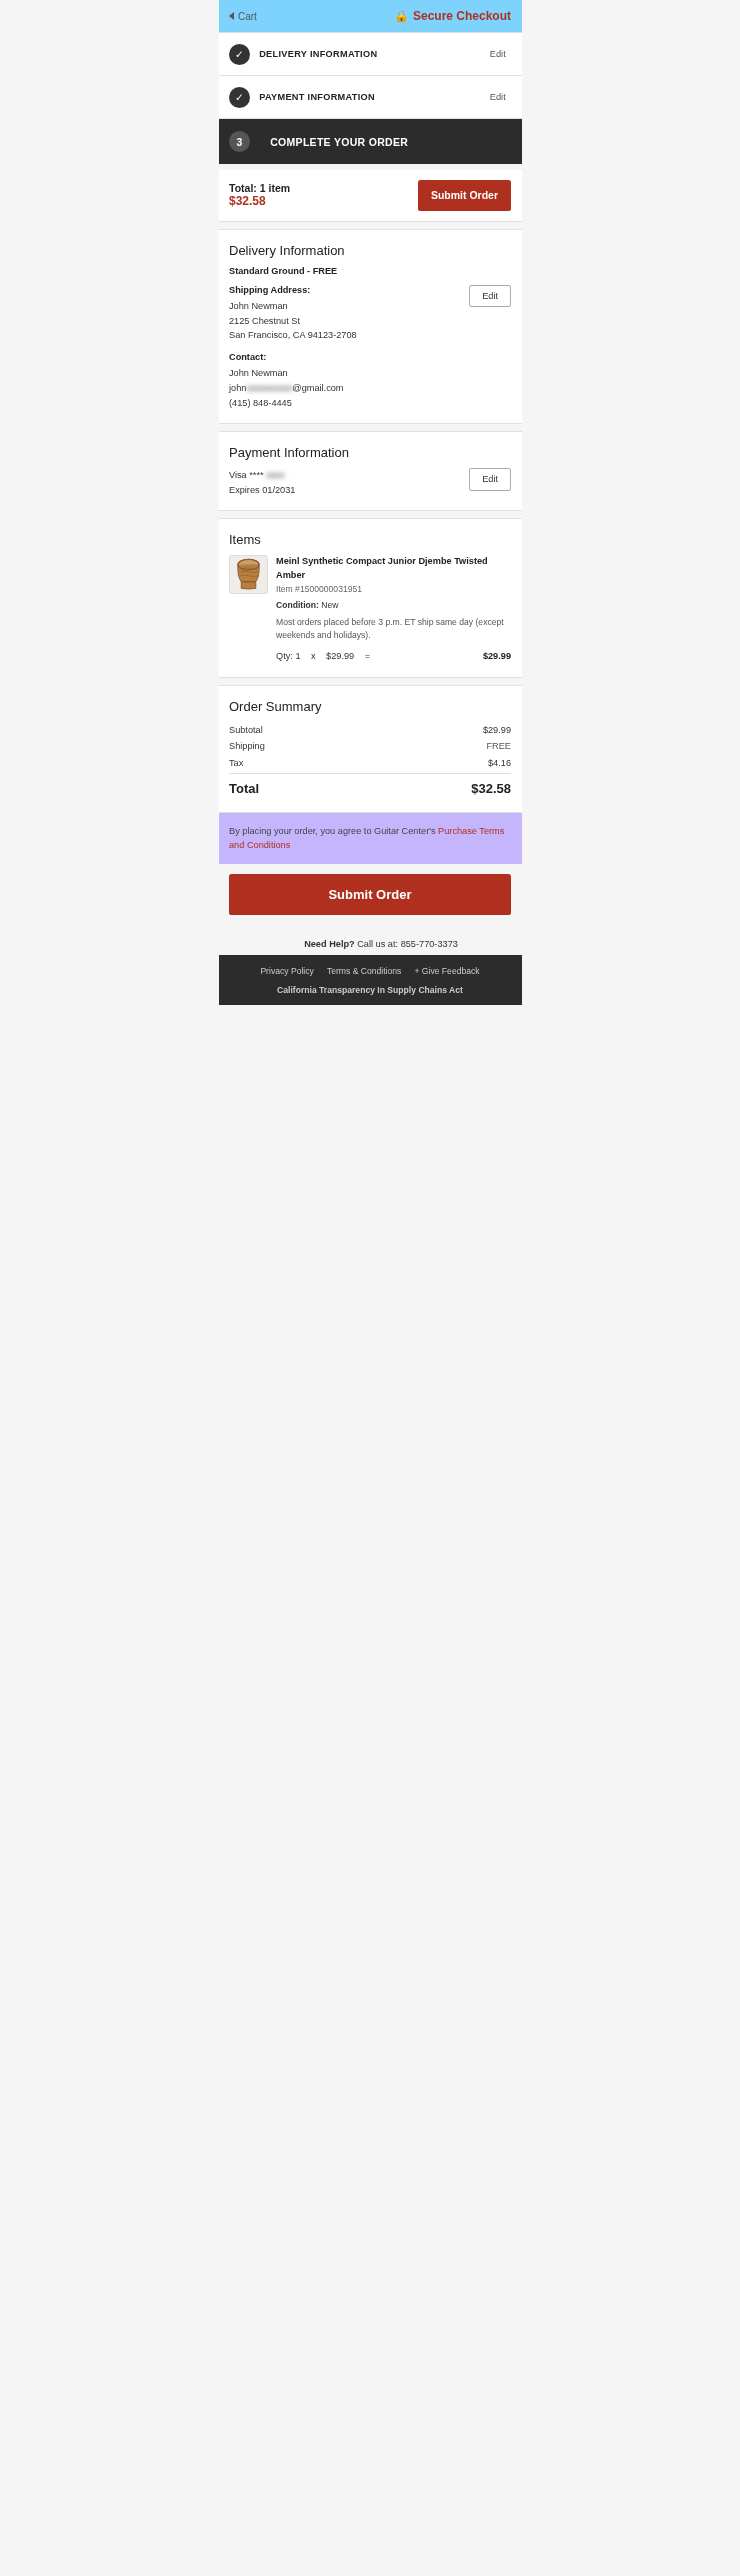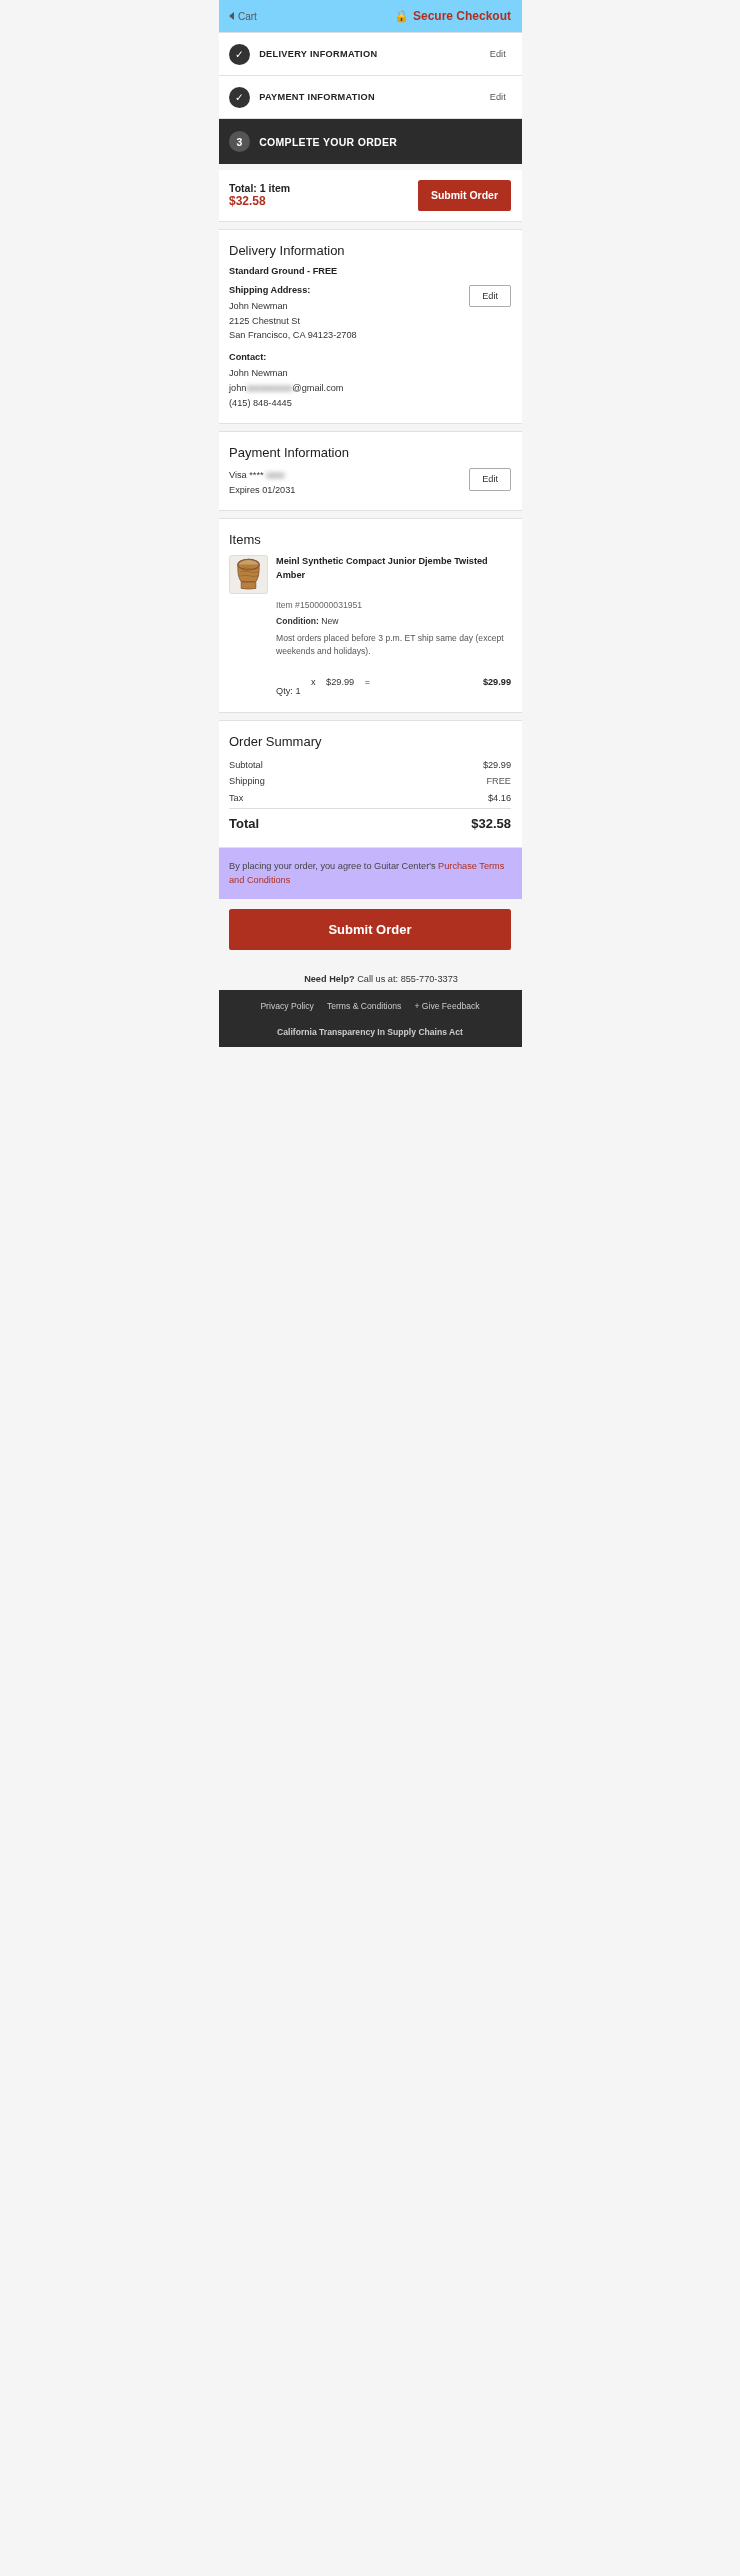--- a/index.html
+++ b/index.html
@@ -104,20 +104,21 @@
       font-size: 10.5px;
       font-weight: 700;
       flex-shrink: 0;
       margin-right: 9.2px;
     }
     .step-complete-label {
       color: white;
       font-weight: 700;
       font-size: 10.5px;
       letter-spacing: 0.3px;
+      margin-left: 11px;
     }
 
     
     .order-total-bar {
       background: white;
       display: flex;
       align-items: center;
       justify-content: space-between;
       padding: 10.5px 10.5px;
       border-bottom: 0.7px solid #e0e0e0;
@@ -214,40 +215,39 @@
       line-height: 1.5;
     }
     .item-name {
       font-weight: 600;
       font-size: 9.2px;
       color: #222;
     }
     .item-number {
       color: #666;
       font-size: 8.6px;
-      margin-top: 16px;
     }
     .item-condition {
       color: #333;
       font-size: 8.6px;
       margin-top: 4px;
     }
     .item-ship-note {
       color: #555;
       font-size: 8.6px;
       margin-top: 4px;
     }
     .qty-price-row {
       display: flex;
       align-items: center;
       gap: 10.5px;
       margin-top: 8px;
       font-size: 9.2px;
     }
-    .qty-price-row .qty-label { color: #333; margin-top: 19px; }
+    .qty-price-row .qty-label { color: #333; }
     .qty-price-row .x-sign { color: #333; }
     .qty-price-row .unit-price { color: #333; }
     .qty-price-row .eq-sign { color: #333; }
     .qty-price-row .line-total { font-weight: 700; color: #222; margin-left: auto; }
 
     
     .summary-row {
       display: flex;
       justify-content: space-between;
       font-size: 9.2px;
@@ -305,21 +305,21 @@
     .footer {
       background: #2c2c2c;
       padding: 10.5px;
       text-align: center;
     }
     .footer-links {
       display: flex;
       justify-content: center;
       gap: 13px;
       flex-wrap: wrap;
-      margin-bottom: 16px;
+      margin-bottom: 9px;
       text-align: right;
     }
     .footer-link {
       color: #ccc;
       font-size: 8.6px;
       text-decoration: none;
     }
     .footer-act {
       color: #ccc;
       font-size: 8.6px;

